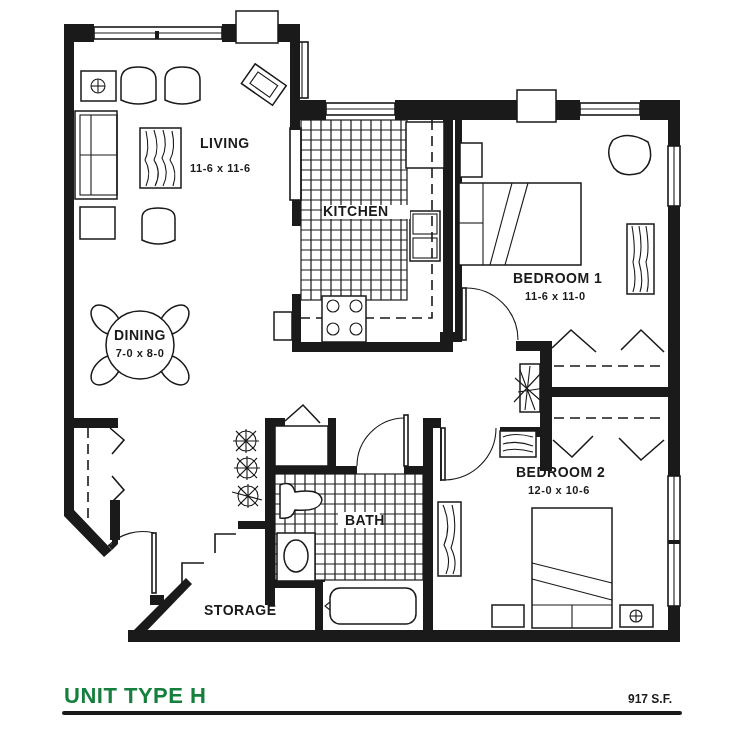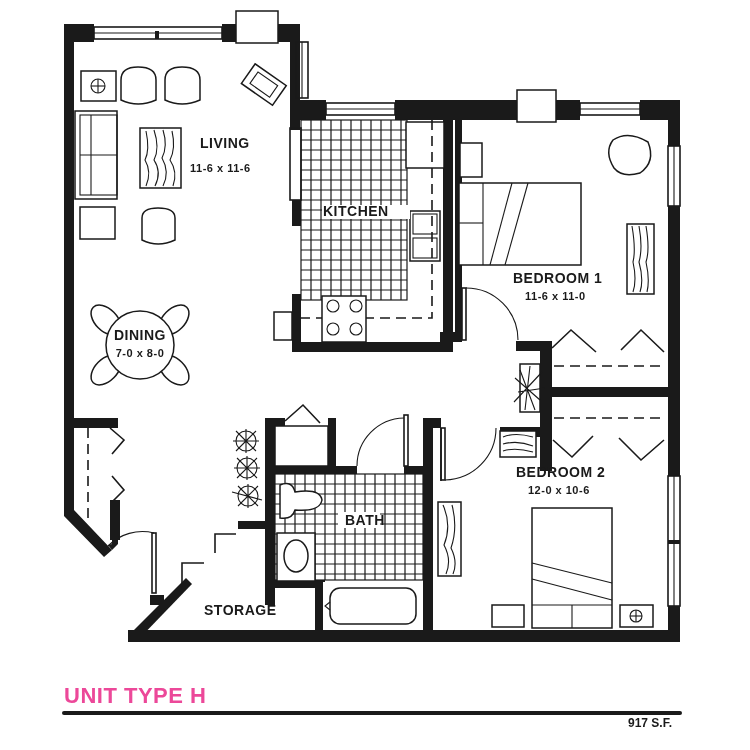--- a/index.html
+++ b/index.html
@@ -7,22 +7,22 @@
   #plan { position:absolute; left:0; top:0; width:750px; height:750px; }
   .wall { fill:#1a1a1a; }
   .line { fill:none; stroke:#1a1a1a; stroke-width:1.6; }
   .thin { fill:none; stroke:#1a1a1a; stroke-width:1.1; }
   .dash { fill:none; stroke:#1a1a1a; stroke-width:1.6; stroke-dasharray:10 6; }
   .furn { fill:#fff; stroke:#1a1a1a; stroke-width:1.5; }
   .tile { fill:none; stroke:#1a1a1a; stroke-width:1.2; }
   .lbl { font-family:"Liberation Sans", sans-serif; font-weight:bold; fill:#1a1a1a; }
   .room-name { font-size:14px; letter-spacing:0.5px; }
   .room-dim { font-size:11px; letter-spacing:0.5px; }
-  .title { position:absolute; left:64px; top:683px; font-size:22px; font-weight:bold; color:#ec4899; letter-spacing:0.5px; font-family:"Liberation Sans", sans-serif; }
-  .sqft { position:absolute; right:78px; top:692px; font-size:12px; font-weight:bold; color:#1a1a1a; font-family:"Liberation Sans", sans-serif;margin-top:24px; }
+  .title { position:absolute; left:64px; top:683px; font-size:22px; font-weight:bold; color:#15803d; letter-spacing:0.5px; font-family:"Liberation Sans", sans-serif; }
+  .sqft { position:absolute; right:78px; top:692px; font-size:12px; font-weight:bold; color:#1a1a1a; font-family:"Liberation Sans", sans-serif; }
   .rule { position:absolute; left:62px; top:711px; width:620px; height:4px; background:#1a1a1a; border-radius:2px; }
 </style>
 </head>
 <body>
 
 <svg id="plan" viewBox="0 0 750 750" xmlns="http://www.w3.org/2000/svg">
 
   <g>
 
     <rect class="wall" x="64" y="24" width="10" height="396"></rect>

